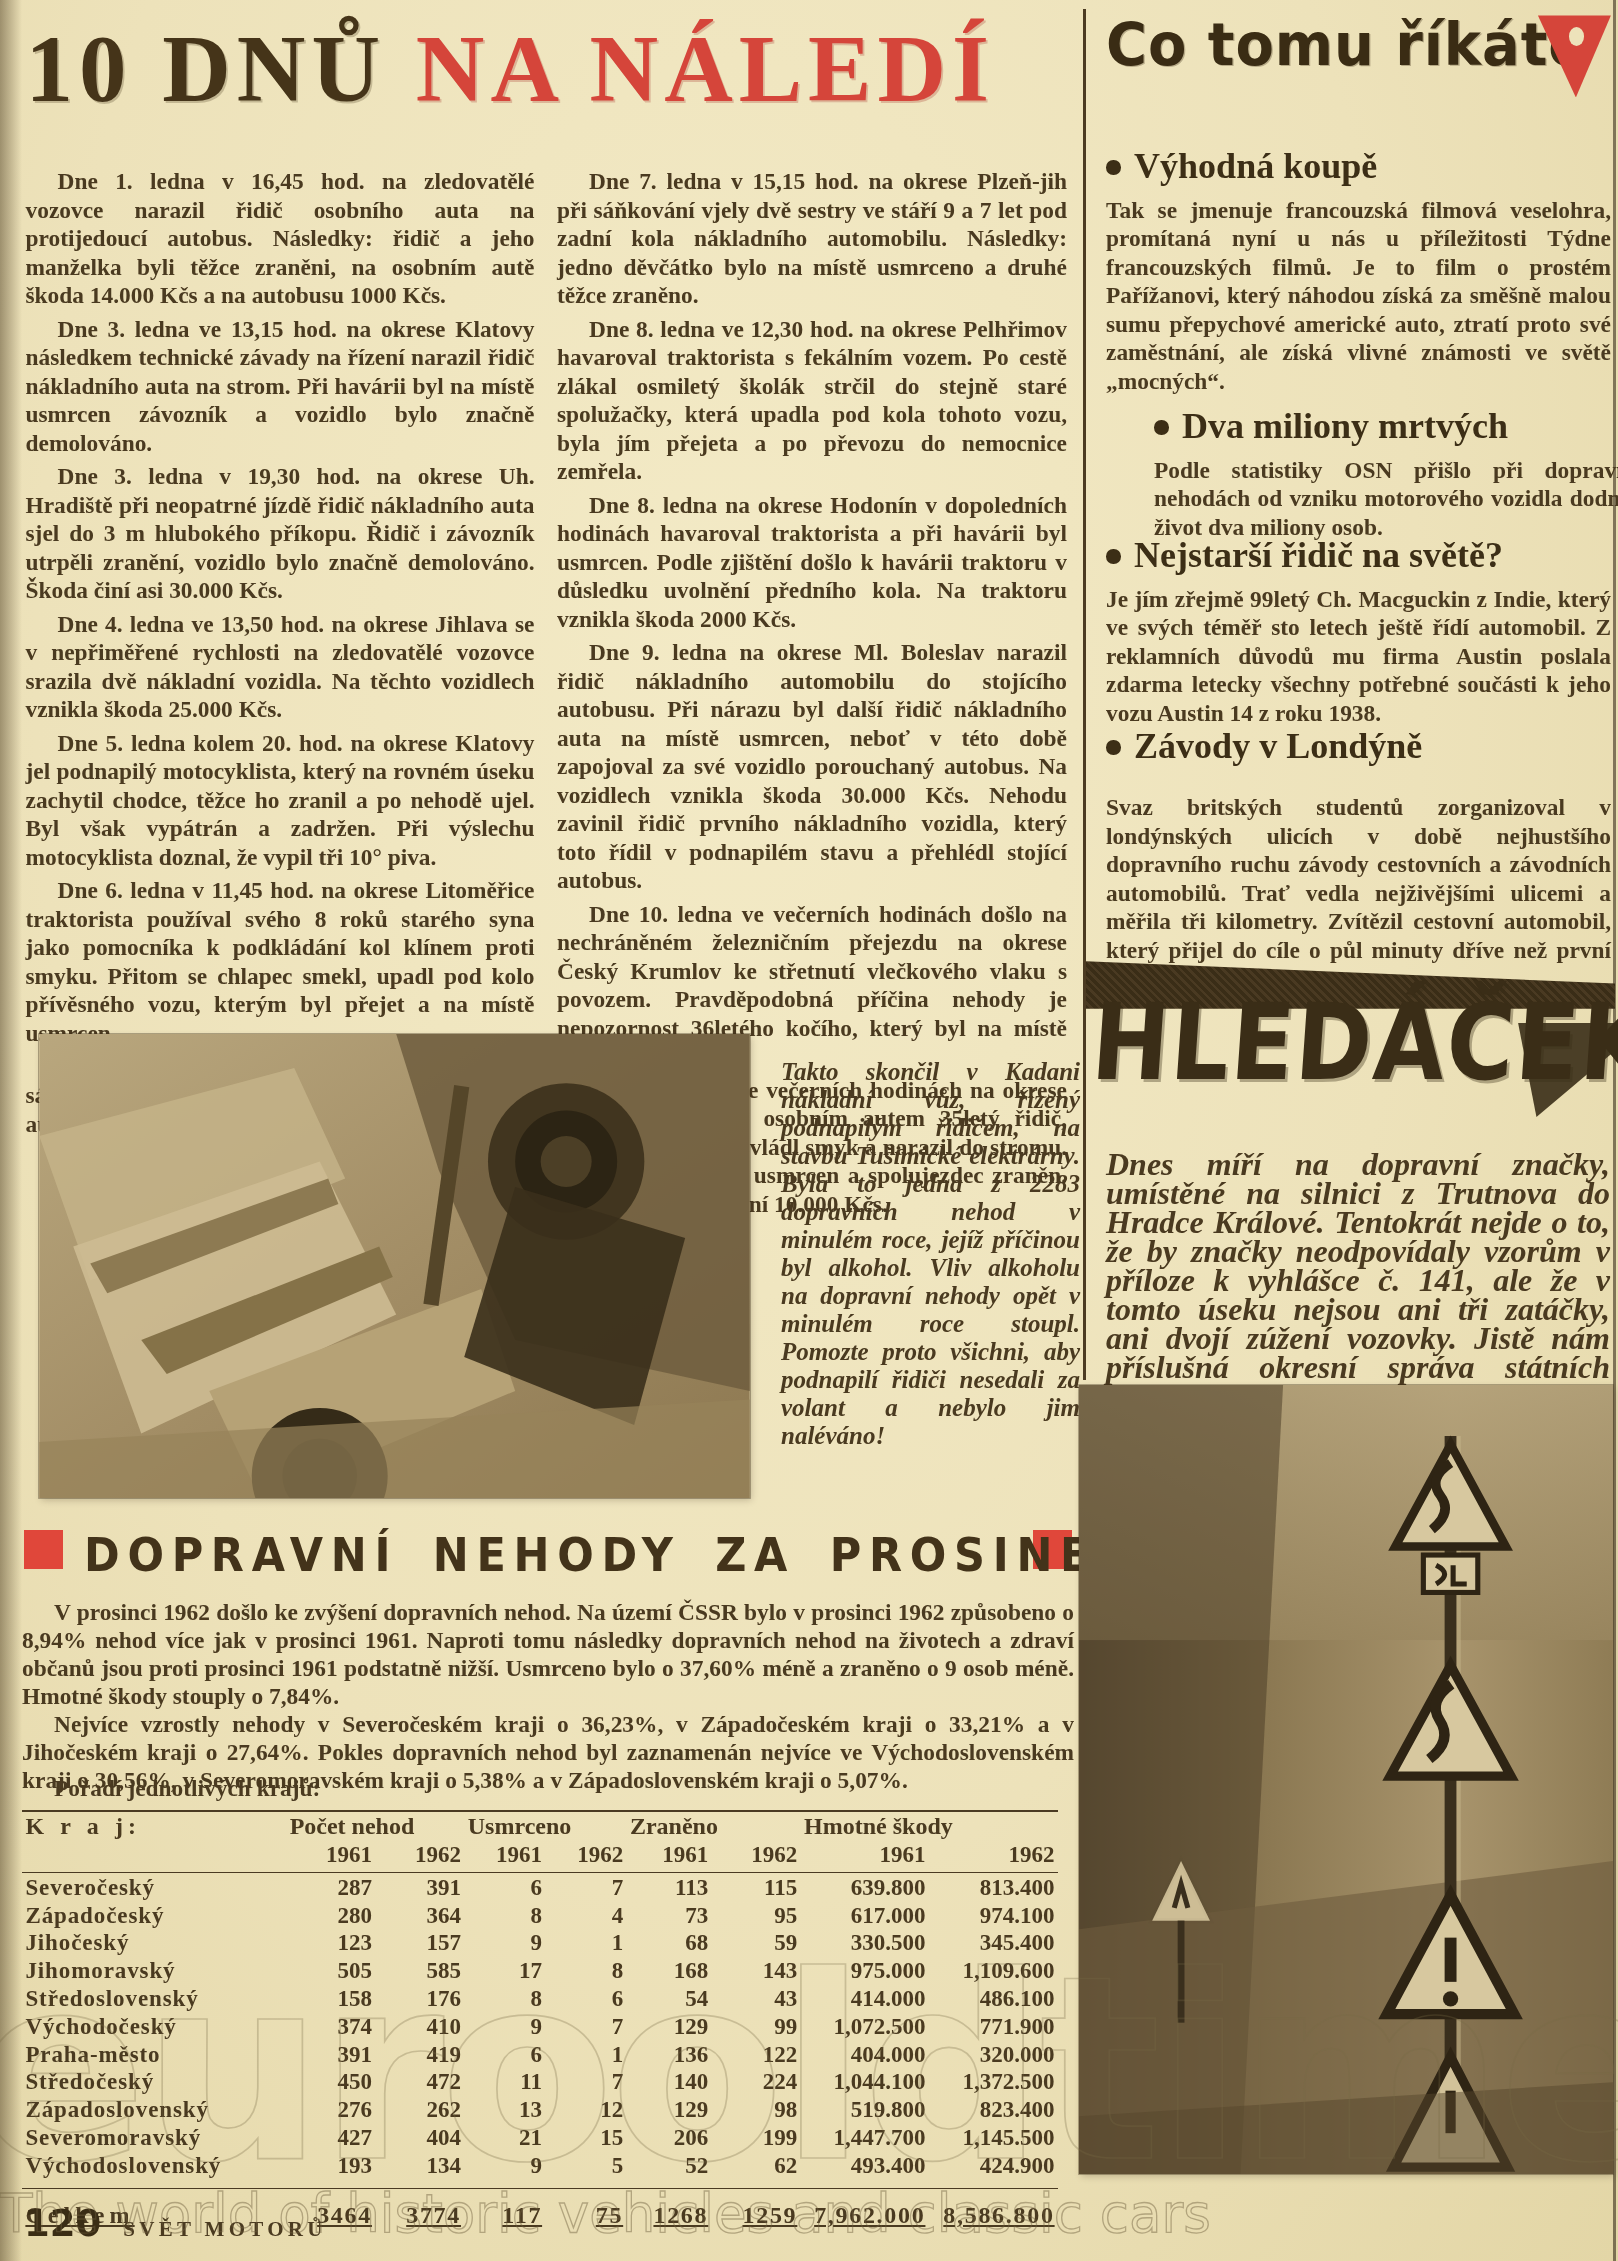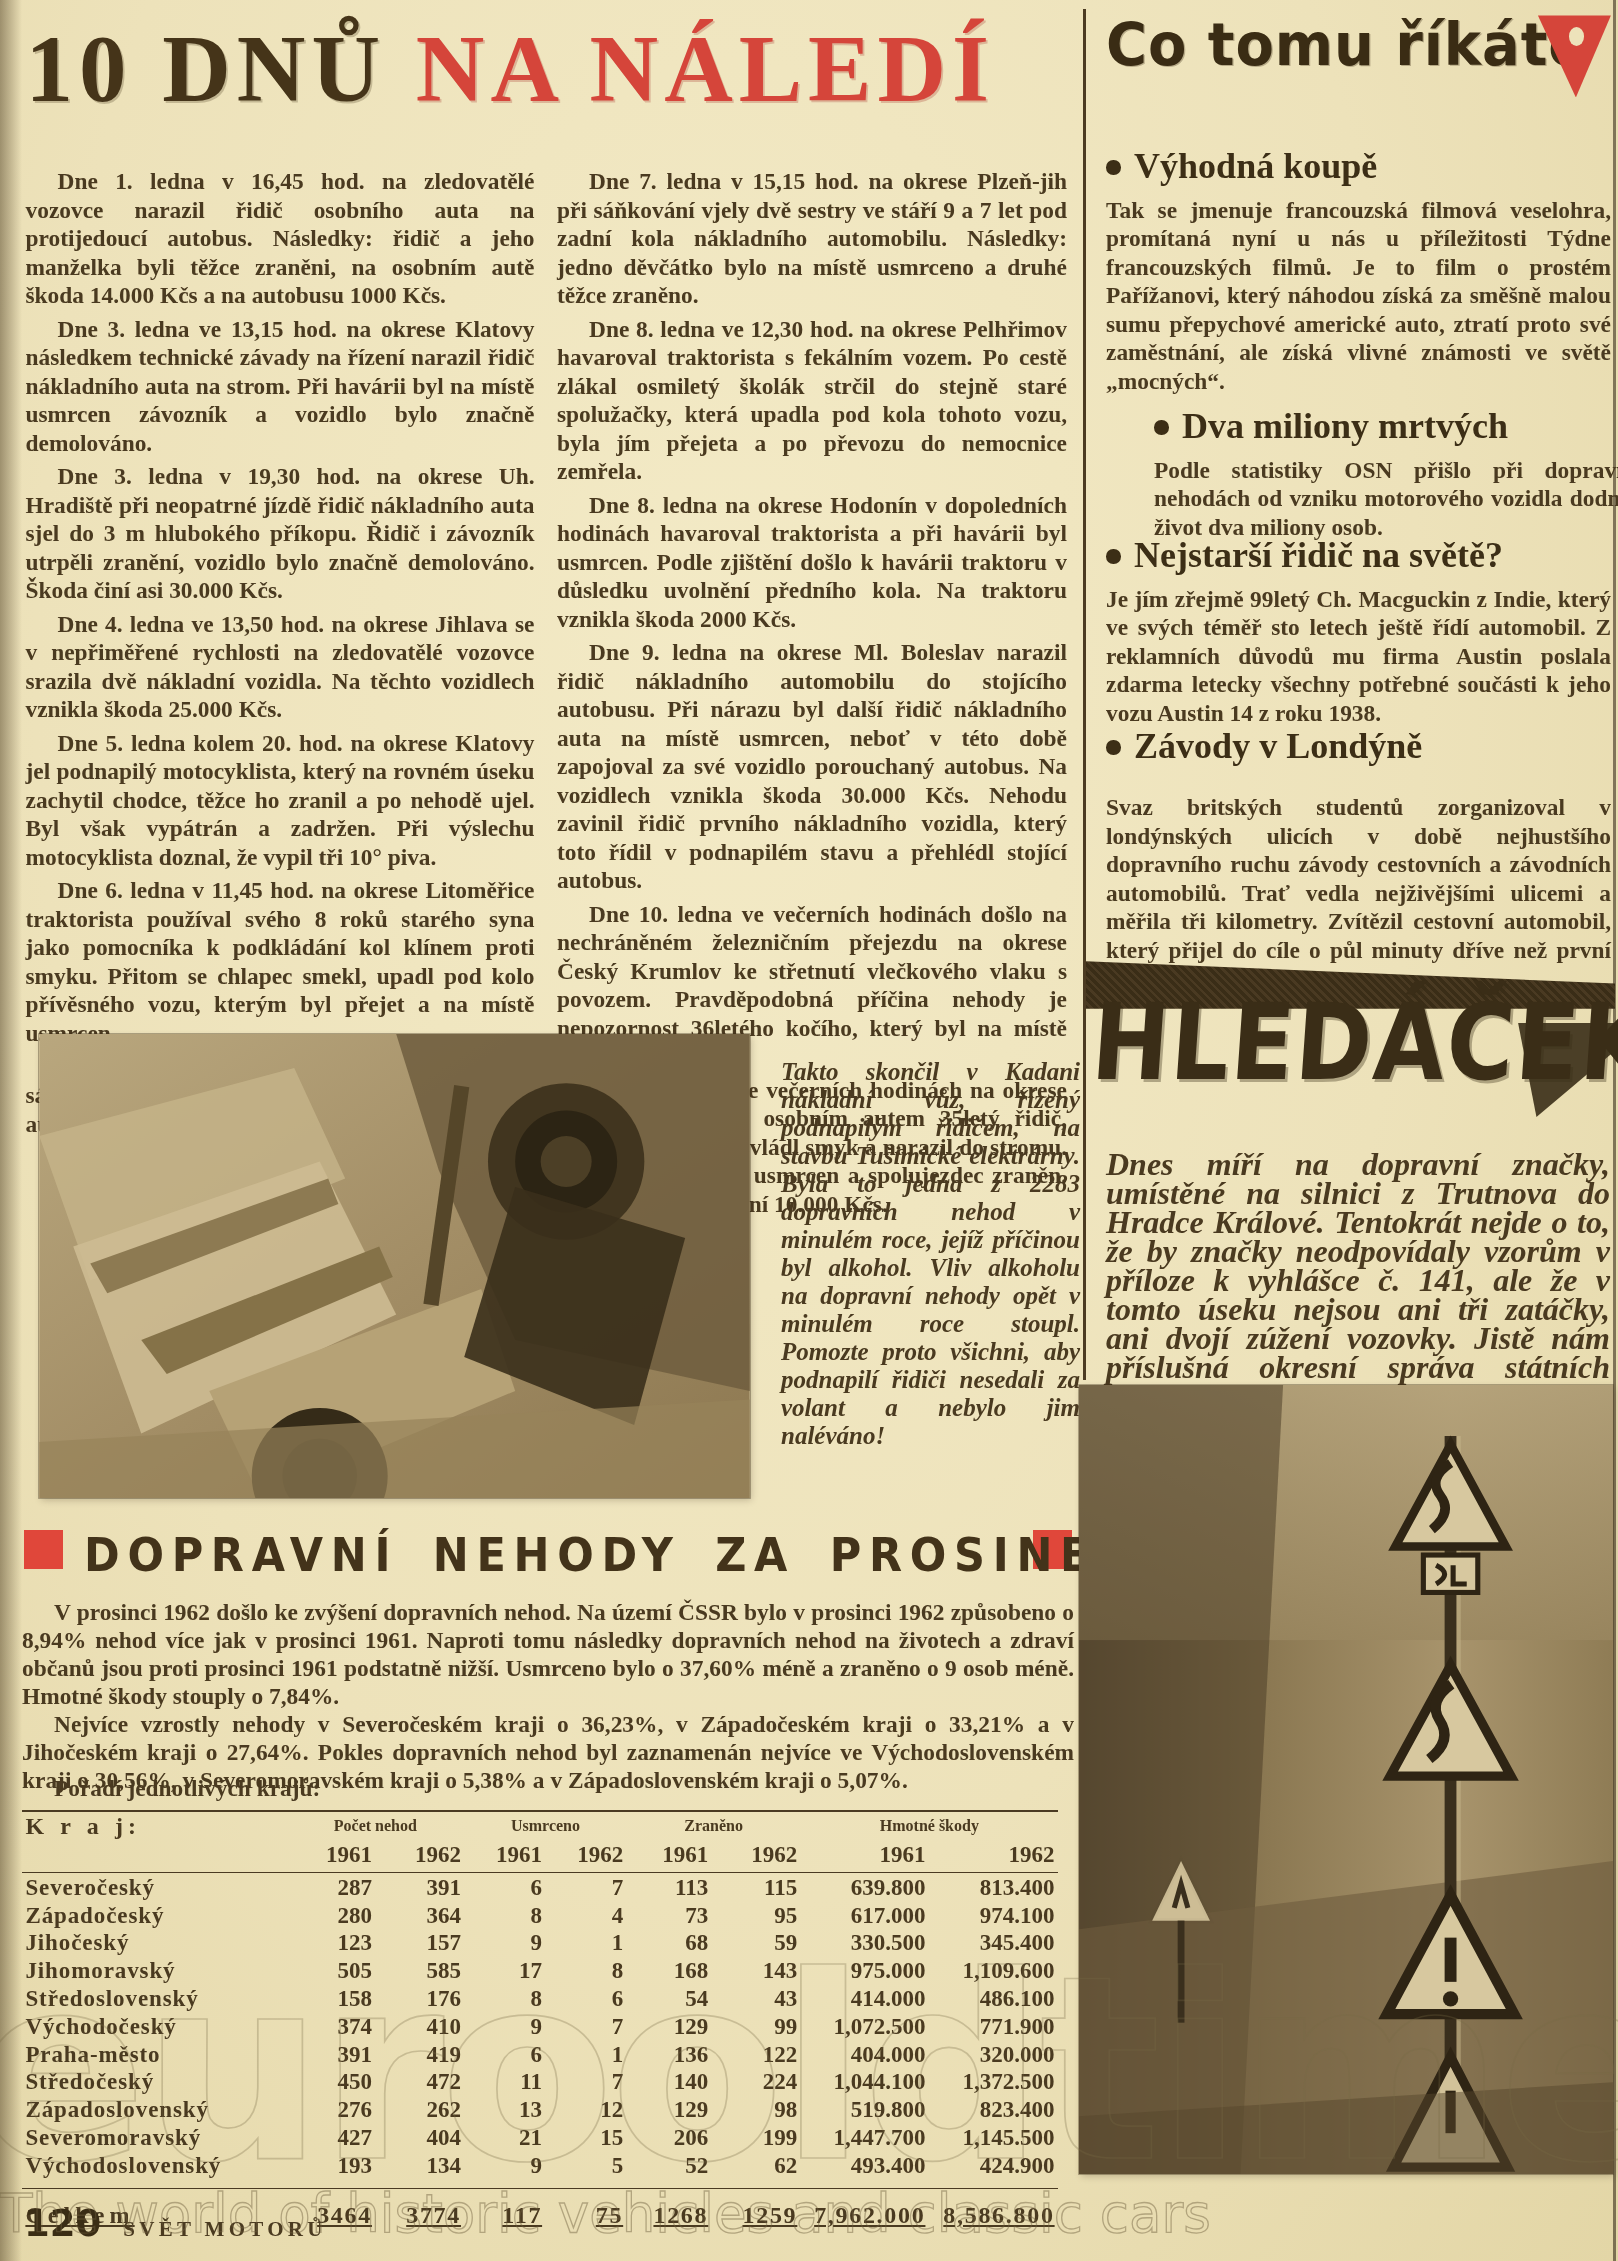--- a/index.html
+++ b/index.html
@@ -77,21 +77,21 @@
   .table-intro{left:22px;top:1775px;width:596px;font-size:23.4px;font-weight:700;
     color:#4a3a20;text-indent:32px;}
 
   
   .stats{left:22px;top:1810px;width:1036px;}
   .rule{height:0;border-top:2.6px solid #4a3a22;}
   .rule.thin{border-top-width:1.7px;}
   table.kraje{width:100%;border-collapse:collapse;table-layout:fixed;
     font-size:23px;font-weight:700;color:#4a3a20;}
   table.kraje th, table.kraje td{padding:0.9px 3.4px;white-space:nowrap;overflow:visible;}
-  th.group{text-align:center;font-size:16px;font-weight:700;}
+  th.group{text-align:left;font-size:24px;font-weight:700;}
   th.kraj{text-align:left;font-size:24px;letter-spacing:5.1px;}
   th.year{text-align:right;padding-right:15.3px;}
   td{text-align:right;padding-right:15.3px;}
   td:first-child, .total td:first-child{text-align:left;padding-right:0;letter-spacing:0.9px;}
   tr{height:26px;}
   .total td{font-size:24px;letter-spacing:1.7px;}
   .total td:first-child{letter-spacing:5.1px;}
 
   
   .footer{left:24px;top:2202px;width:766px;}

